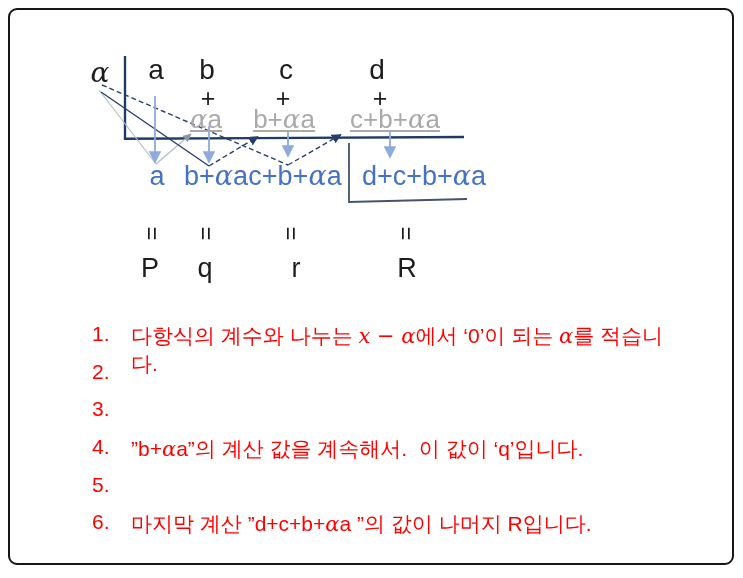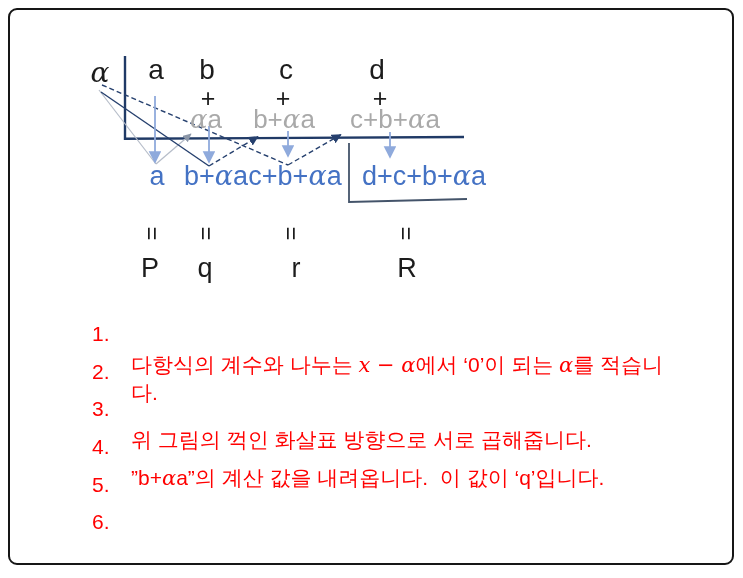--- a/index.html
+++ b/index.html
@@ -10,34 +10,34 @@
   .frame{
     position:absolute;left:8px;top:8px;right:9px;bottom:13px;
     border:2.6px solid #161616;border-radius:9px;background:#fff;
   }
   svg.lines{position:absolute;left:0;top:0;z-index:1;}
   .lbl{
     position:absolute;transform:translateX(-50%);white-space:nowrap;z-index:2;
     line-height:1.05;
   }
   .black{color:#1c1c1c;}
-  .grayt{color:#a9a9a9;}
+  .grayt{color:#a9a9a9;text-decoration:underline;}
   .bluet{color:#4472c4;}
   .math{font-family:"DejaVu Serif", serif;font-style:italic;}
   .f28{font-size:28px;}
   .f27{font-size:27px;}
   .f26{font-size:26px;}
   .f25{font-size:25px;}
   .veq{display:inline-block;transform:rotate(90deg);font-size:24px;color:#1c1c1c;}
   .instructions{
     position:absolute;left:92px;top:322px;width:580px;z-index:2;
   }
   .inst-row{display:flex;align-items:flex-start;height:37.7px;font-size:21px;}
   .inst-num{flex:0 0 39px;color:#ff0000;}
-  .inst-text{flex:1;color:#ff0000;white-space:pre-wrap;margin-top:29px;}
+  .inst-text{flex:1;color:#ff0000;white-space:pre-wrap;}
 </style>
 </head>
 <body>
 
 <div class="frame"></div>
 
 <svg class="lines" width="743" height="578" viewBox="0 0 743 578">
   <defs>
     <marker id="mnavy" markerWidth="8" markerHeight="8" refX="6.5" refY="3.5" orient="auto">
       <path d="M0,0 L7,3.5 L0,7 Z" fill="#26406e"></path>
@@ -106,25 +106,25 @@
 <div class="instructions">
   <div class="inst-row">
     <span class="inst-num">1.</span>
     <span class="inst-text"><span>다항식의 계수와 나누는 </span><span class="math">x − α</span><span>에서 ‘0’이 되는 </span><span class="math">α</span><span>를 적습니다.</span></span>
   </div>
   <div class="inst-row">
     <span class="inst-num">2.</span>
   </div>
   <div class="inst-row">
     <span class="inst-num">3.</span>
-    <span class="inst-text"><span>위 그림의 꺽인 화살표 방향으로 서로 곱해줍니다.</span></span>
   </div>
   <div class="inst-row">
     <span class="inst-num">4.</span>
-    <span class="inst-text"><span>”b+</span><span class="math">α</span><span>a”의 계산 값을 내려옵니다.  이 값이 ‘q’입니다.</span></span>
+    <span class="inst-text"><span>”b+</span><span class="math">α</span><span>a”의 계산 값을 계속해서.  이 값이 ‘q’입니다.</span></span>
   </div>
   <div class="inst-row">
     <span class="inst-num">5.</span>
   </div>
   <div class="inst-row">
     <span class="inst-num">6.</span>
+    <span class="inst-text"><span>마지막 계산 ”d+c+b+</span><span class="math">α</span><span>a ”의 값이 나머지 R입니다.</span></span>
   </div>
 </div>
 
 </body></html>

